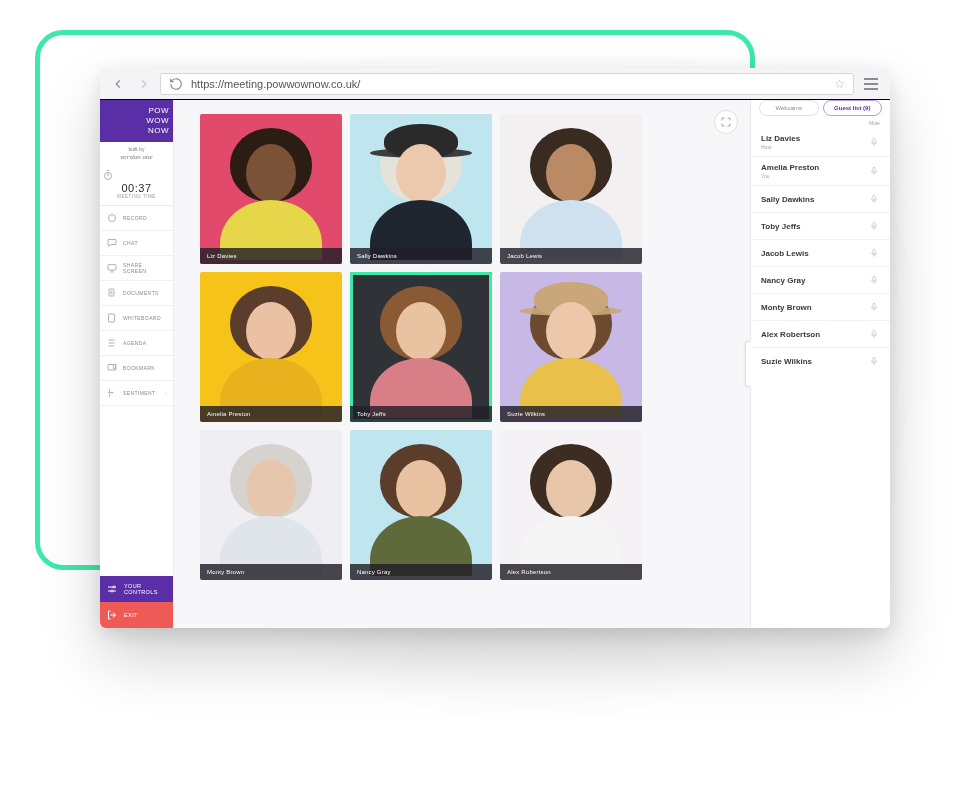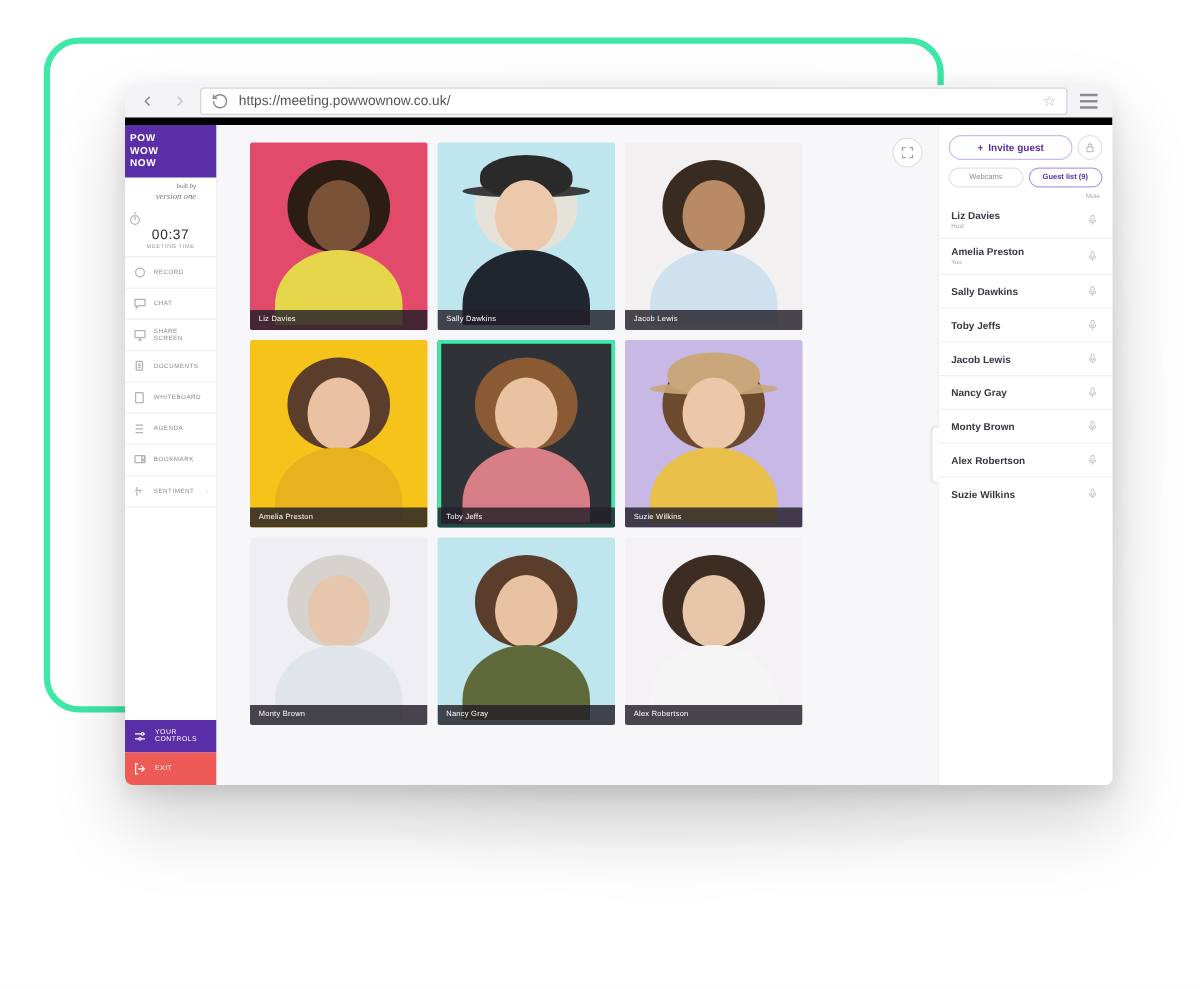--- a/index.html
+++ b/index.html
@@ -1,34 +1,34 @@
 <!DOCTYPE html>
 <html><head>
 <meta charset="utf-8">
 <style>
 * { box-sizing: border-box; margin: 0; padding: 0; font-family: Arial, Helvetica, sans-serif; }
 body { background: #fff; width: 960px; height: 791px; position: relative; }
 .stage { position: absolute; inset: 0; }
 .green-frame { position: absolute; left: 35px; top: 30px; width: 720px; height: 540px; border: 5px solid #3ee8a7; border-radius: 28px; }
 .shadow-blob { position: absolute; left: 120px; top: 78px; width: 820px; height: 650px; background: radial-gradient(ellipse at 50% 40%, rgba(0,0,0,0.12), rgba(0,0,0,0) 70%); filter: blur(14px); }
 .browser { position: absolute; left: 100px; top: 68px; width: 790px; height: 560px; background: #f4f3f5; border-radius: 6px; box-shadow: 0 30px 60px rgba(0,0,0,0.18), 0 6px 18px rgba(0,0,0,0.10); overflow: hidden; display: flex; flex-direction: column; }
-.addr-bar { height: 32px; display: flex; align-items: center; gap: 6px; padding: 0 8px; background: #f4f3f5; border-bottom: 6px solid #000000; }
+.addr-bar { height: 32px; display: flex; align-items: center; gap: 6px; padding: 0 8px; background: #f4f3f5; border-bottom: 1px solid #000000; }
 .nav-arrow { width: 20px; height: 20px; display: flex; align-items: center; justify-content: center; color: #8d8a93; }
 .nav-arrow.disabled { opacity: .45; }
 .url-field { flex: 1; height: 22px; border: 1px solid #d7d4dc; border-radius: 3px; background: #fff; display: flex; align-items: center; padding: 0 8px; font-size: 11px; color: #555; gap: 8px; }
 .url-text { flex: 1; }
 .star { color: #bcb9c2; font-size: 12px; }
 .menu-icon { width: 22px; height: 22px; display: flex; align-items: center; justify-content: center; color: #8d8a93; }
 .bars { display:flex;flex-direction:column;gap:3px;}
 .bars span{width:14px;height:2px;background:#8d8a93;display:block;}
 .app { flex:1; display:flex; background:#f7f6f8; }
 
 .sidebar { width: 74px; background:#fff; border-right:1px solid #eceaef; display:flex; flex-direction:column; font-size:6px; color:#6d6a74; }
-.brand { background:#5a2ea6; color:#fff; padding:6px 4px; text-align:left; font-weight:700; font-size:8px; line-height:10px; letter-spacing:.5px;}
-.built-by { text-align:right; padding:4px 16px; font-size:5px; color:#7a7682; }
+.brand { background:#5a2ea6; color:#fff; padding:6px 4px; text-align:right; font-weight:400; font-size:8px; line-height:10px; letter-spacing:.5px;}
+.built-by { text-align:center; padding:4px 16px; font-size:5px; color:#7a7682; }
 .built-by .vo { font-family: Georgia, serif; font-style: italic; font-size:7px; display:block; margin-top:1px;}
 .timer-box { text-align:center; padding:4px 2px 6px; border-bottom:1px solid #eceaef;}
 .timer-box .clock { font-size:11px; font-weight:400; color:#2d2a34; letter-spacing:.5px;}
 .timer-box .lbl { font-size:4.5px; color:#9a97a1; letter-spacing:.5px;}
 .side-item { display:flex; align-items:center; gap:5px; padding:6px 6px; border-bottom:1px solid #f1eff4; cursor:pointer; text-transform:uppercase; letter-spacing:.4px; font-size:5px; color:#8a8791;}
 .side-item .ico { width:12px; height:12px; display:flex; align-items:center; justify-content:center; color:#b3afbb;}
 .side-item.has-chevron::after { content:"›"; margin-left:auto; color:#c8c5cf;}
 .sidebar .spacer { flex:1; }
 .bottom-controls { }
 .ctrl { display:flex; align-items:center; gap:6px; padding:7px 6px; font-size:5.5px; color:#fff; text-transform:uppercase; letter-spacing:.4px;}
@@ -297,31 +297,20 @@
                 <div class="head" style="left:46px;top:30px;width:50px;height:58px;background:#e8c6aa;"></div>
                 <div class="body" style="left:20px;top:86px;width:102px;height:60px;background:#f5f5f5;"></div>
               </div>
               <div class="name-bar">Alex Robertson</div>
             </div>
           </div>
       </main>
 
       <aside class="panel">
         <div class="panel-inset-handle"></div>
-        <div class="invite-row">
-          <button class="invite-btn">
-              <span>Invite guest</span>
-            </button>
-          <div class="lock-btn">
-            <svg width="10" height="10" viewBox="0 0 24 24" fill="none" stroke="currentColor" stroke-width="2">
-                <rect x="6" y="11" width="12" height="9" rx="2"></rect>
-                <path d="M9 11V8a3 3 0 0 1 6 0v3"></path>
-              </svg>
-          </div>
-        </div>
         <div class="seg">
           <button>Webcams</button>
           <button class="active">Guest list (9)</button>
         </div>
         <div class="mute-label">Mute</div>
         <div class="guest-list" id="guest-list">
             <div class="guest">
               <div class="nm">Liz Davies<span class="sub">Host</span></div>
               <div class="mic">
                 <svg width="10" height="12" viewBox="0 0 24 24" fill="none" stroke="currentColor" stroke-width="2">

